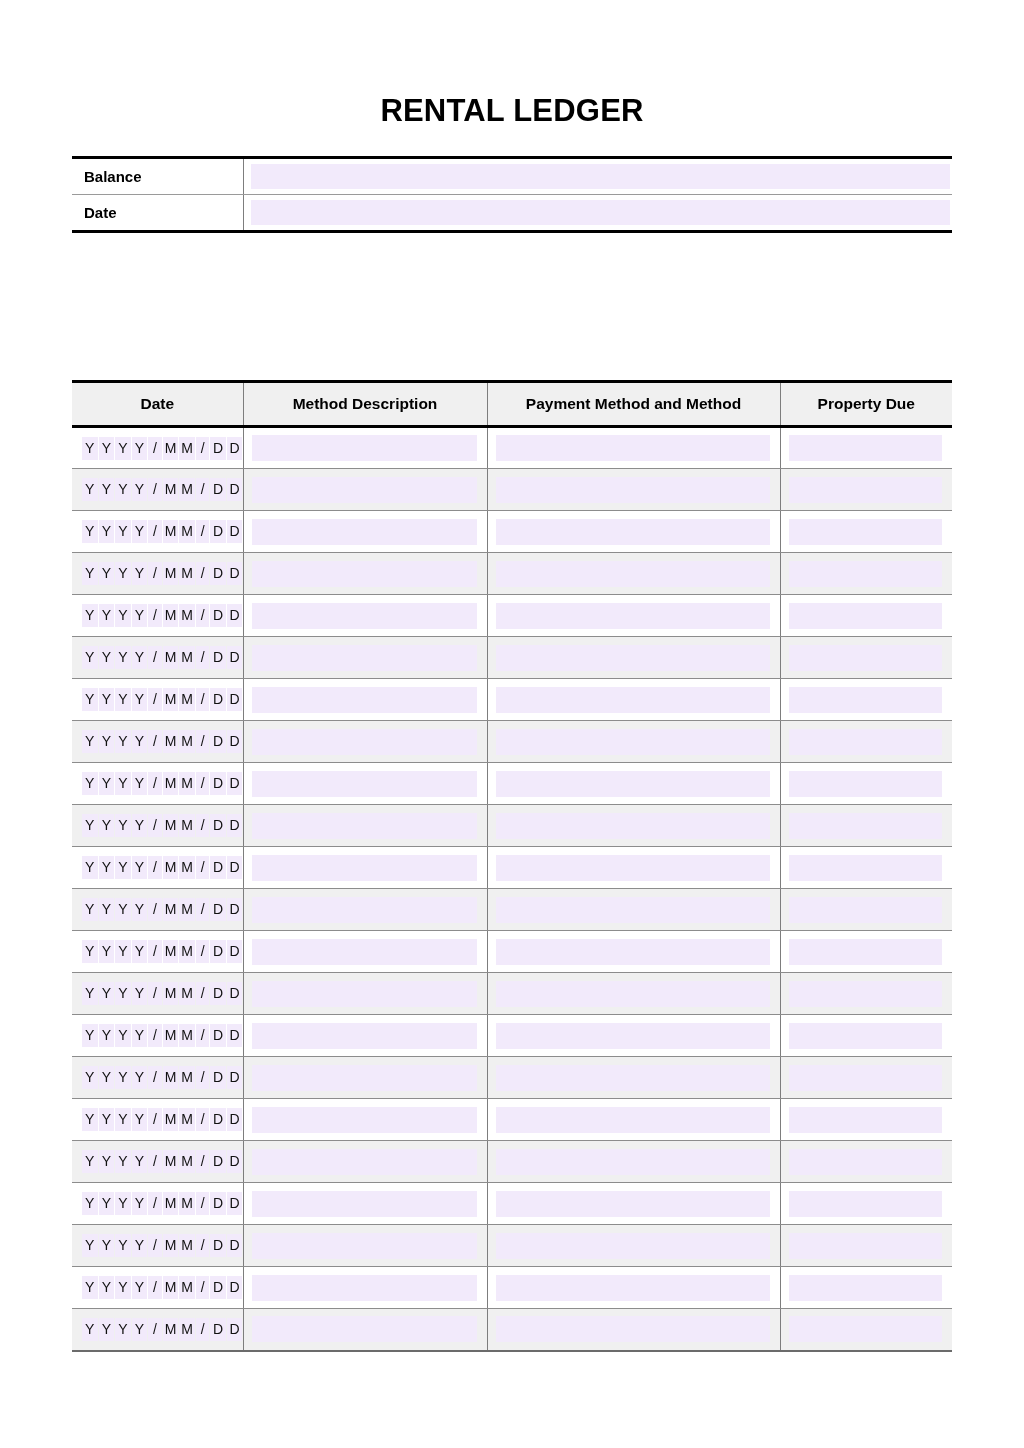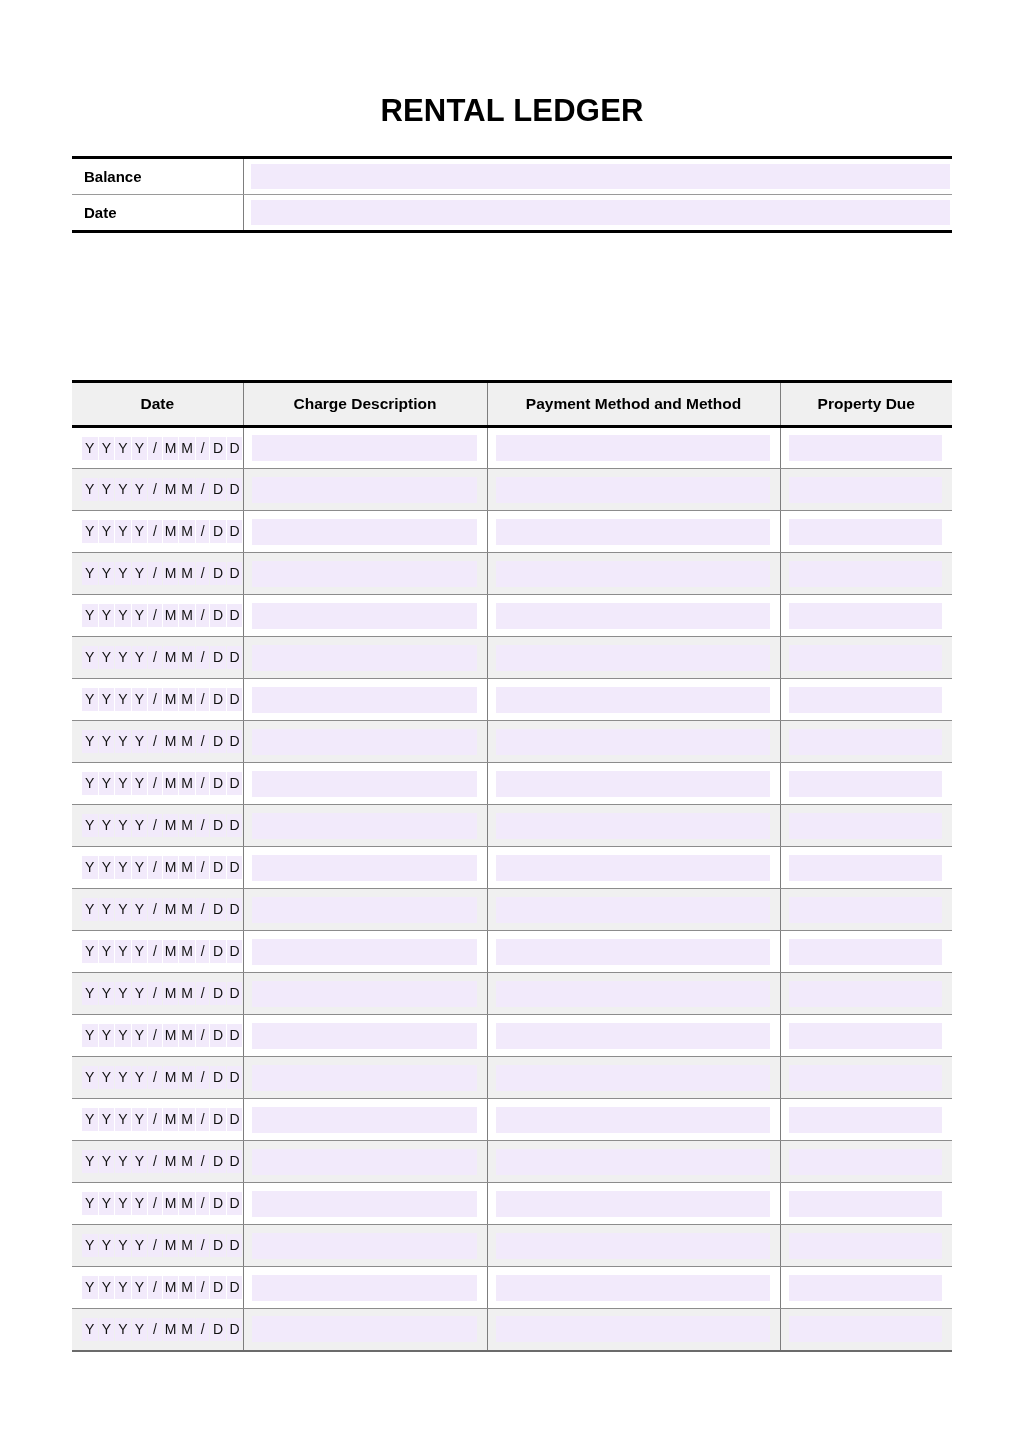--- a/index.html
+++ b/index.html
@@ -161,21 +161,21 @@
             <span class="field"></span>
           </td>
         </tr>
       </tbody>
   </table>
 
   <table class="ledger-table">
     <thead>
       <tr>
         <th class="col-date">Date</th>
-        <th class="col-desc">Charge Description</th>
+        <th class="col-desc">Method Description</th>
         <th class="col-pay">Payment Method and Method</th>
         <th class="col-bal">Property Due</th>
       </tr>
     </thead>
     <tbody>
         <tr>
           <td class="col-date">
             <div class="date-boxes">
               <span class="ch">Y</span>
               <span class="ch">Y</span>

